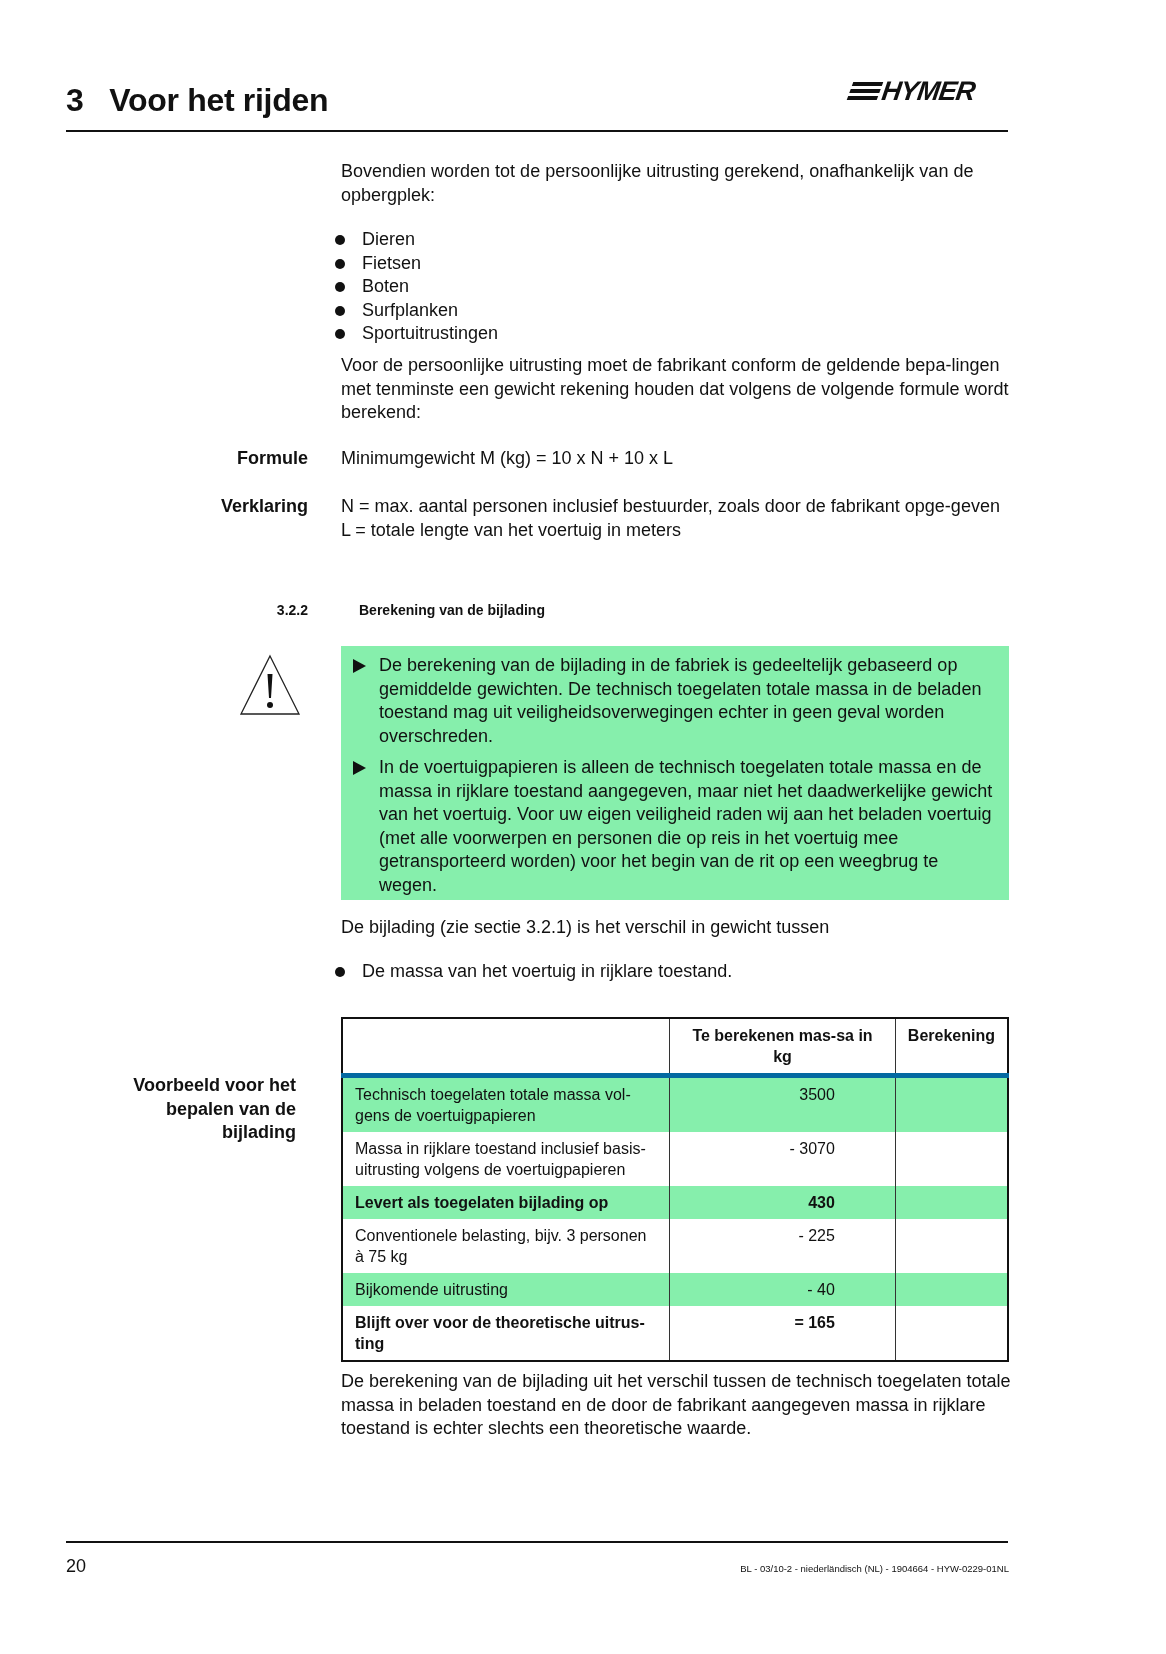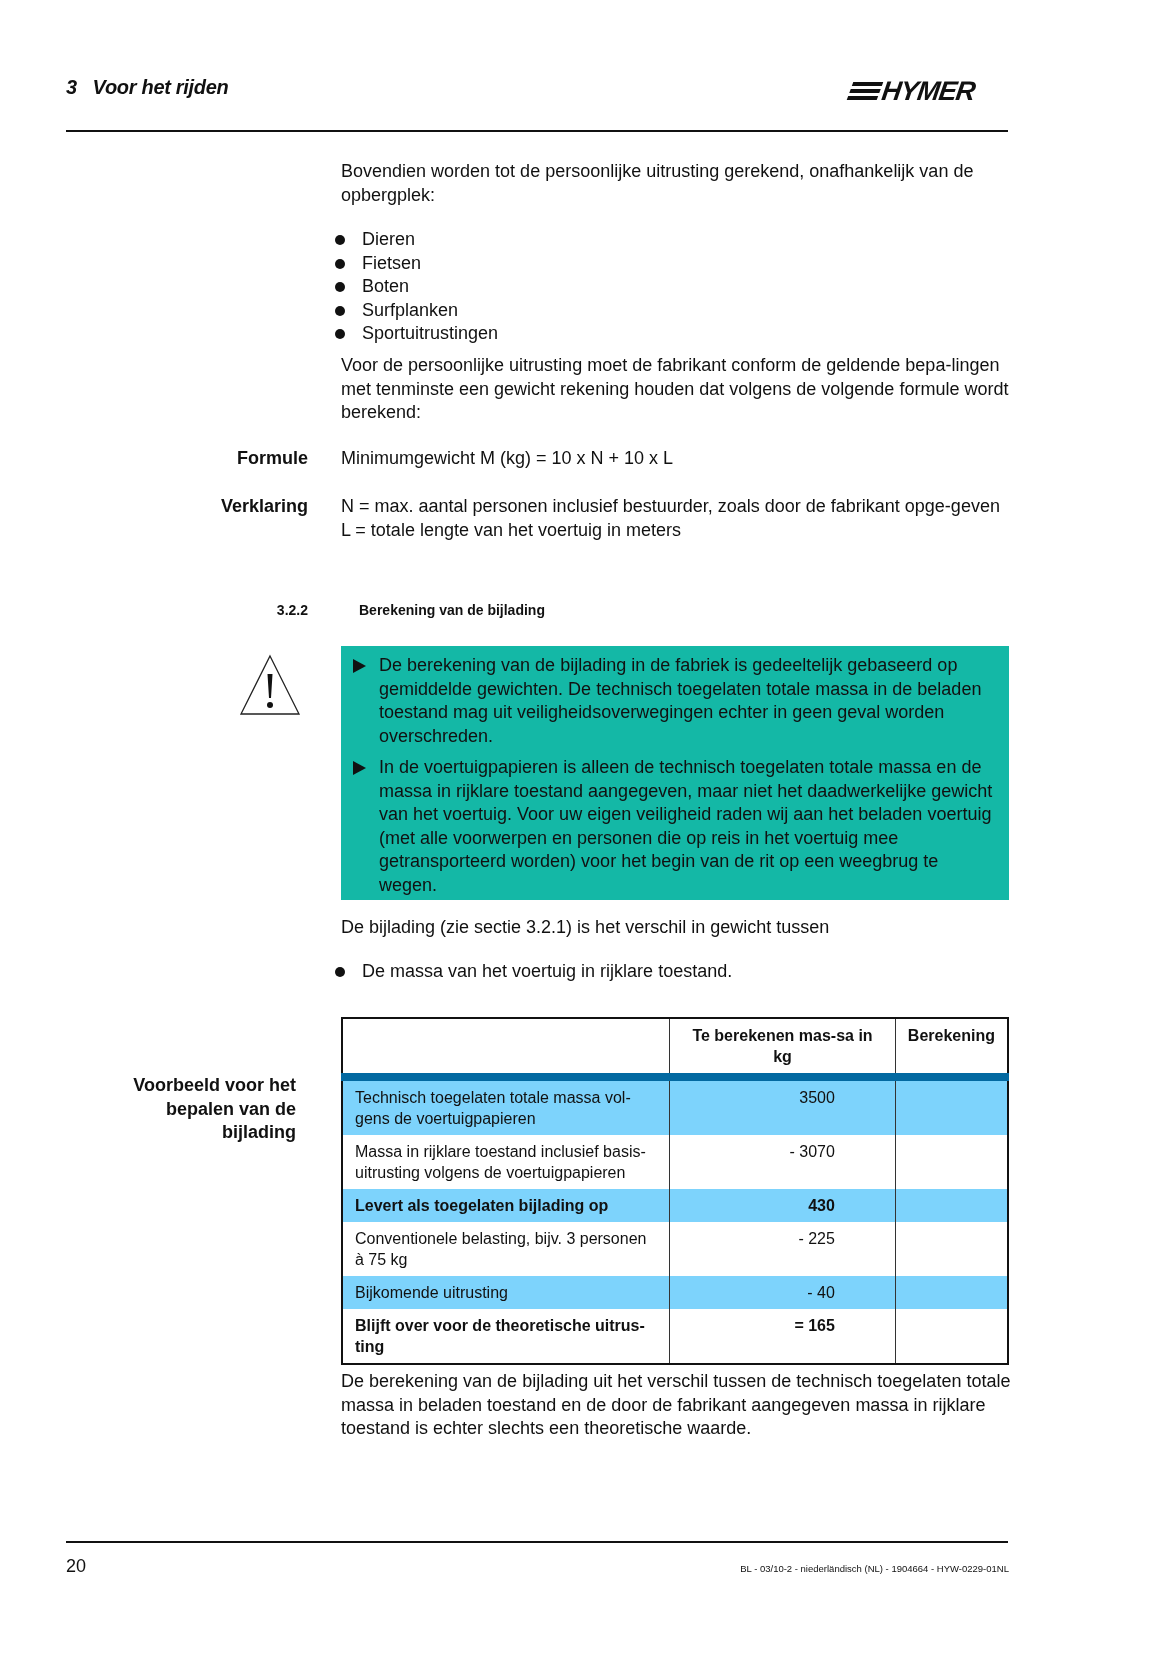--- a/index.html
+++ b/index.html
@@ -4,21 +4,21 @@
   <style>
     html, body { margin: 0; padding: 0; background: #ffffff; }
     body {
       width: 1166px; height: 1654px; position: relative; overflow: hidden;
       font-family: "Liberation Sans", sans-serif; color: #111;
     }
     .abs { position: absolute; }
 
     
     .chapter-title {
-      left: 66px; top: 76px; font-size: 20px; font-weight: bold; font-style: italic;
+      left: 66px; top: 82px; font-size: 32px; font-weight: bold; 
       letter-spacing: -0.3px; white-space: pre;
     }
     .logo {
       left: 850px; top: 76px; height: 30px; display: flex; align-items: center;
     }
     .logo .stripes { display: flex; flex-direction: column; gap: 3px; margin-right: 2px; transform: skewX(-20deg); }
     .logo .stripes span { display: block; height: 4px; background: #111; }
     .logo .word {
       font-size: 27px; font-weight: 900; font-style: italic; letter-spacing: -1px;
       transform: skewX(-8deg); line-height: 1; color: #111;
@@ -38,42 +38,42 @@
       font-size: 18px; font-weight: bold; text-align: right; line-height: 23.5px;
     }
 
     
     .sec-num { left: 240px; top: 602px; font-size: 14px; font-weight: bold; width: 68px; text-align: right; }
     .sec-title { left: 359px; top: 602px; font-size: 14px; font-weight: bold; }
 
     
     .warn-icon { left: 238px; top: 652px; width: 64px; height: 64px; }
     .warn-box {
-      left: 341px; top: 646px; width: 668px; height: 254px; background: #14b8a6;
+      left: 341px; top: 646px; width: 668px; height: 254px; background: #86efac;
     }
     .warn-list { list-style: none; margin: 0; padding: 8px 10px 0 0; }
     .warn-list li { position: relative; padding-left: 38px; font-size: 18px; line-height: 23.5px; margin-bottom: 8px; }
     .warn-list li .tri {
       position: absolute; left: 12px; top: 5px; width: 0; height: 0;
       border-top: 7px solid transparent; border-bottom: 7px solid transparent; border-left: 13px solid #111;
     }
 
     
     .table-wrap { left: 341px; top: 1017px; width: 668px; }
     table.calc {
       width: 668px; border-collapse: collapse; font-size: 16px; line-height: 21px;
       border: 2px solid #111;
     }
     table.calc th, table.calc td { vertical-align: top; padding: 6px 12px 6px 12px; }
-    table.calc th { font-weight: bold; text-align: center; height: 42px; border-bottom: 8px solid #0369a1; }
+    table.calc th { font-weight: bold; text-align: center; height: 42px; border-bottom: 5px solid #0369a1; }
     table.calc th.c3 { text-align: left; }
     table.calc .c1 { width: 312px; border-right: 1.5px solid #333; }
     table.calc .c2 { width: 160px; border-right: 1.5px solid #333; text-align: center; }
     table.calc td.c2 { text-align: right; padding-right: 60px; padding-left: 11px; }
-    table.calc tr.shade td { background: #7dd3fc; }
+    table.calc tr.shade td { background: #86efac; }
     table.calc tr.bold td { font-weight: bold; }
 
     
     .page-num { left: 66px; top: 1556px; font-size: 18px; }
     .doc-code { left: 700px; top: 1563px; width: 309px; text-align: right; font-size: 9.5px; }
   </style>
 </head>
 <body>
 
 <div class="abs chapter-title">3   Voor het rijden</div>

